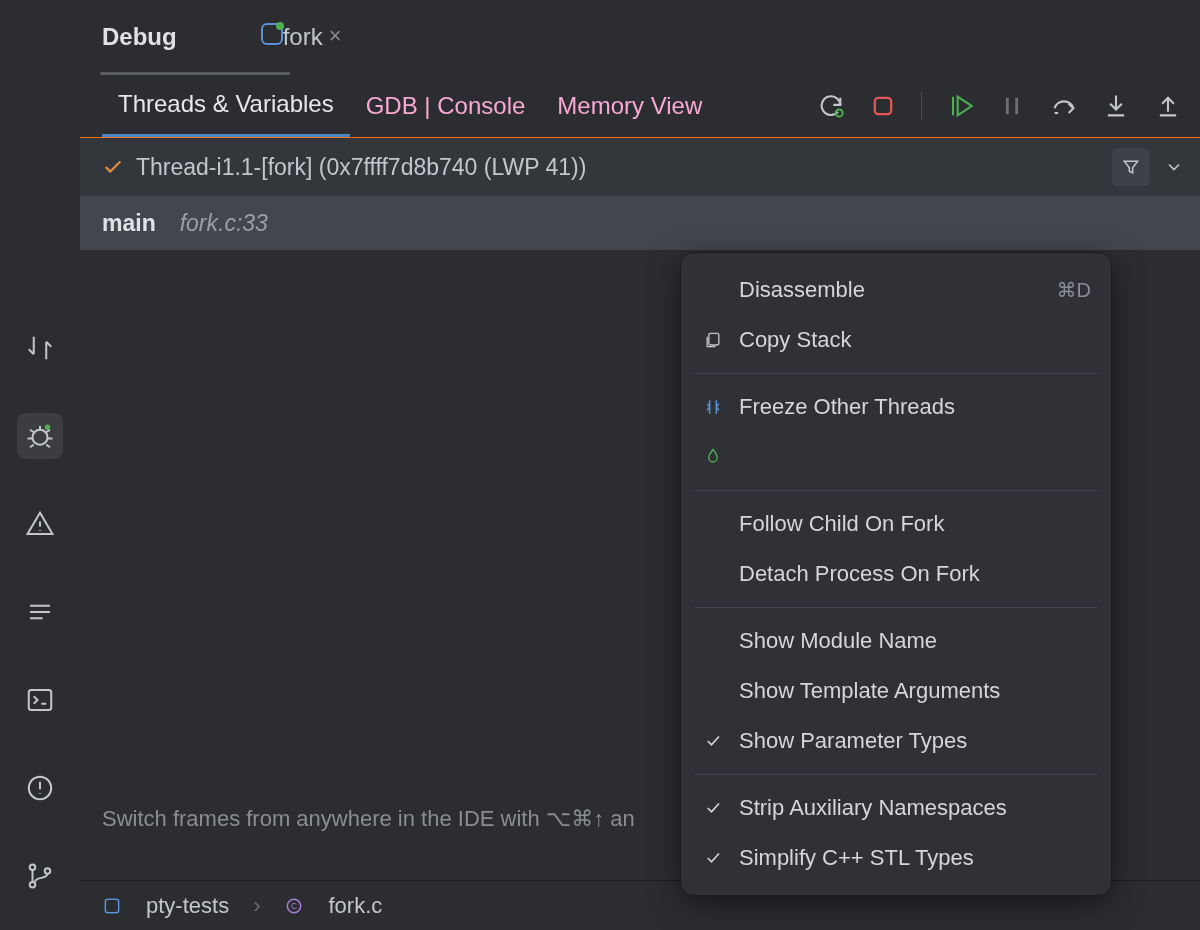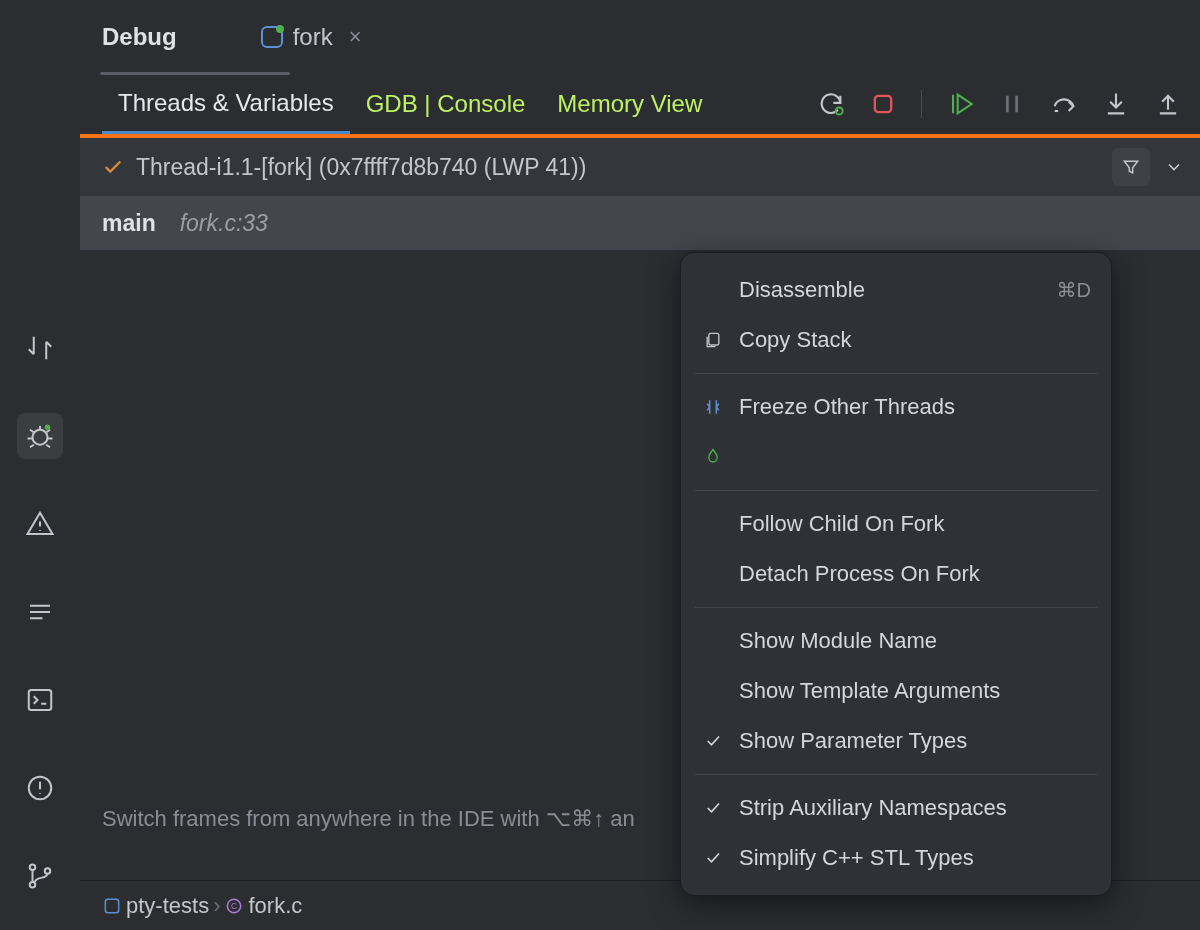--- a/index.html
+++ b/index.html
@@ -6,42 +6,42 @@
 body { background:#2b2d31; color:#c3c6cb; width:1200px; height:930px; overflow:hidden; position:relative; }
 .root { display:flex; height:100%; width:100%; }
 .leftbar { width:80px; background:#2b2d31; display:flex; flex-direction:column; align-items:center; padding-top:325px; gap:42px; }
 .leftbar .tool { width:46px; height:46px; display:flex; align-items:center; justify-content:center; border-radius:8px; cursor:pointer; }
 .leftbar .tool.active { background:#3b3d41; }
 .leftbar .tool svg { width:30px; height:30px; stroke:#c3c6cb; fill:none; stroke-width:1.6; }
 .main { flex:1; display:flex; flex-direction:column; height:100%; }
 .toprow { display:flex; align-items:center; height:74px; padding-left:22px; gap:28px; }
 .toprow .debug-lbl { font-size:24px; font-weight:700; color:#dfe1e5; }
 .toprow .active-bar { position:absolute; left:100px; top:72px; width:190px; height:3px; background:#5a5d63; border-radius:2px; }
-.tab { display:flex; align-items:center; gap:10px; }
+.tab { display:flex; align-items:flex-start; }
 .tab .ic { width:22px; height:22px; border:2px solid #5c8fd6; border-radius:6px; position:relative; }
 .tab .ic::after { content:""; position:absolute; width:8px; height:8px; background:#4caf50; border-radius:50%; top:-3px; right:-3px; }
 .tab .txt { font-size:24px; color:#c3c6cb; }
 .tab .close { font-size:22px; color:#8a8d93; margin-left:6px; }
-.subtabs { display:flex; align-items:center; height:64px; padding-left:22px; border-bottom:4px solid #f97316; }
-.subtabs .st { font-size:24px; color:#bef264; cursor:pointer; padding:0 16px; height:100%; display:flex; align-items:center; }
+.subtabs { display:flex; align-items:center; height:64px; padding-left:22px; border-bottom:1px solid #f97316; }
+.subtabs .st { font-size:24px; color:#f9a8d4; cursor:pointer; padding:0 16px; height:100%; display:flex; align-items:center; }
 .subtabs .st.active { color:#e6e8ec; border-bottom:3px solid #4a88c7; }
 .toolbar-right { margin-left:auto; display:flex; align-items:center; gap:24px; padding-right:18px; }
 .toolbar-right .ic { width:28px; height:28px; cursor:pointer; }
 .toolbar-right .sep { width:1px; height:28px; background:#4a4c52; }
 .threadrow { height:58px; background:#33363b; display:flex; align-items:center; padding-left:22px; gap:12px; }
 .threadrow svg.check { width:22px; height:22px; }
 .threadrow .tname { font-size:23px; color:#c3c6cb; }
 .threadrow .right-ctl { margin-left:auto; display:flex; align-items:center; gap:14px; padding-right:16px; }
 .threadrow .filterbtn { width:38px; height:38px; background:#3e4147; border-radius:6px; display:flex; align-items:center; justify-content:center; }
 .framerow { height:54px; background:#43464c; display:flex; align-items:center; padding-left:22px; gap:24px; }
 .framerow .fn { font-size:23px; font-weight:600; color:#e0e2e6; }
 .framerow .loc { font-size:23px; font-style:italic; color:#9b9ea5; }
 .content-area { flex:1; background:#2b2d31; position:relative; }
 .hint { position:absolute; bottom:48px; left:22px; font-size:22px; color:#8a8d93; }
-.breadcrumb { height:50px; display:flex; align-items:center; padding-left:22px; gap:4px; background:#2b2d31; border-top:1px solid #1e1f22; font-size:22px; }
+.breadcrumb { height:50px; display:flex; align-items:center; padding-left:22px; gap:24px; background:#2b2d31; border-top:1px solid #1e1f22; font-size:22px; }
 .breadcrumb .bc-ic { width:20px; height:20px; }
 .breadcrumb .sep { color:#6c6f76; }
 .contextmenu { position:absolute; left:680px; top:252px; width:432px; background:#2f3136; border:1px solid #1b1c1f; border-radius:14px; box-shadow:0 8px 30px rgba(0,0,0,0.5); padding:12px 0; z-index:100; }
 .contextmenu .mi { height:50px; display:flex; align-items:center; padding:0 20px; gap:14px; font-size:22px; color:#d4d6da; cursor:pointer; }
 .contextmenu .mi .mic { width:24px; display:flex; justify-content:center; }
 .contextmenu .mi .lbl { flex:1; }
 .contextmenu .mi .short { color:#8a8d93; font-size:20px; }
 .contextmenu .div { height:1px; background:#42454b; margin:8px 14px; }
 .check-mark { stroke:#d4d6da; stroke-width:2.2; fill:none; }
 </style>

